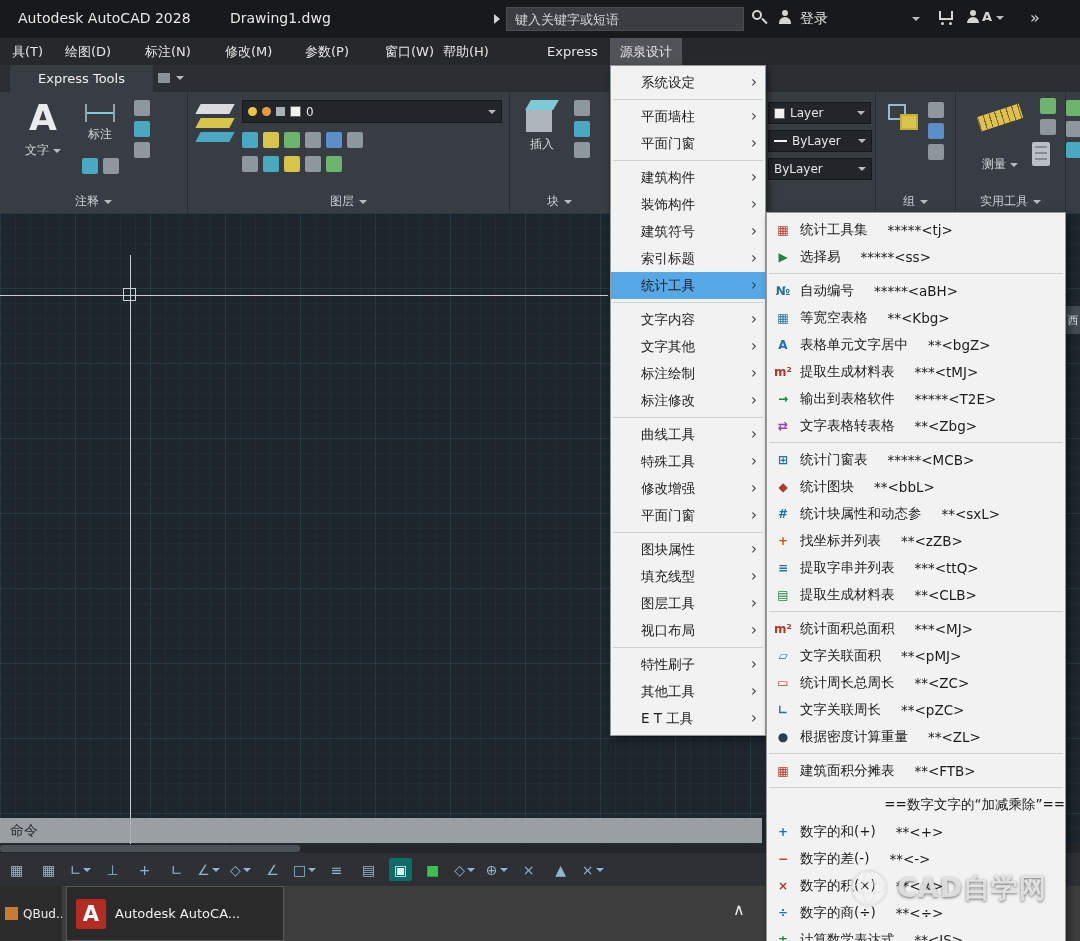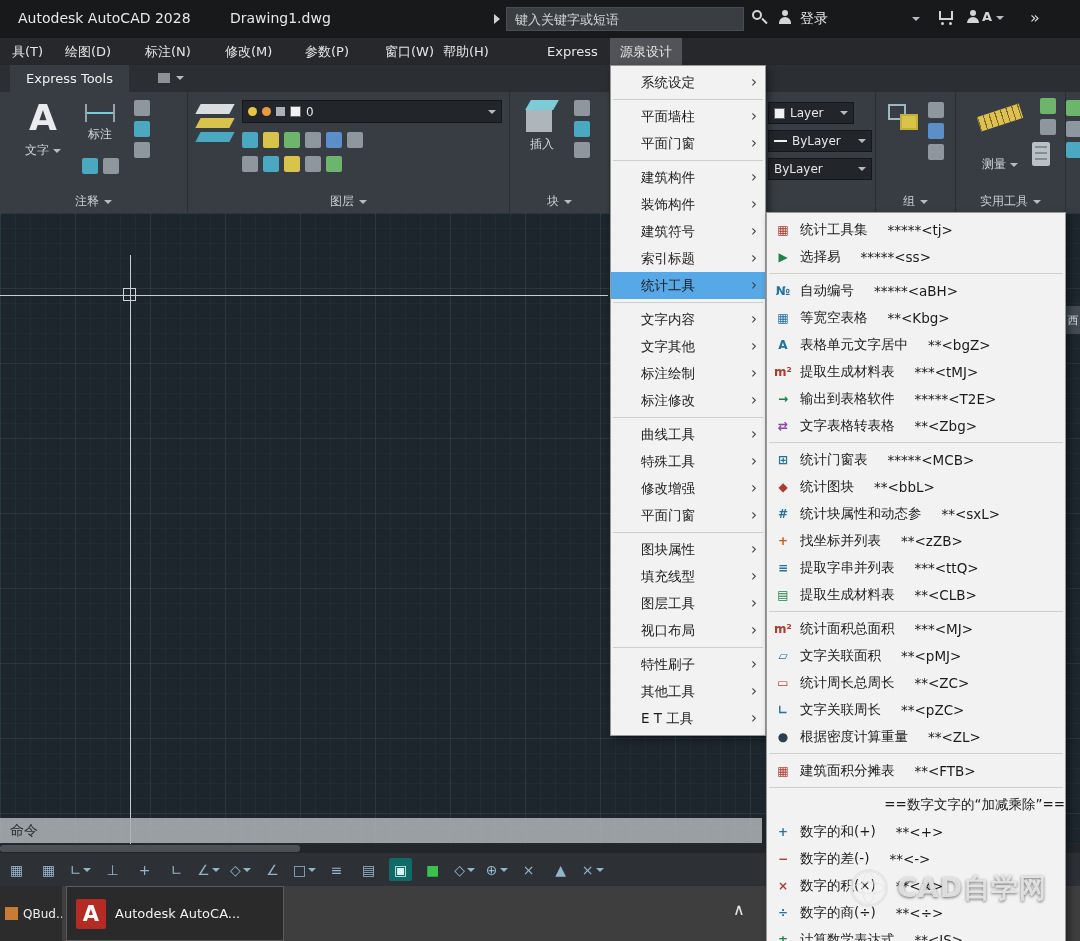--- a/index.html
+++ b/index.html
@@ -37,21 +37,21 @@
   .acct .caret { position:absolute; left:28px; top:8px; }
   .tb-more { position:absolute; left:1030px; top:8px; font-size:16px; color:#d5d5d5; }
 
   
   .menubar { position:absolute; left:0; top:38px; width:1080px; height:27px; background:#27282b; z-index:40; }
   .mb-item { position:absolute; top:0; height:27px; line-height:27px; padding:0 10px; color:#e6e6e6; font-size:13px; white-space:nowrap; }
   .mb-item.active { background:#525358; }
 
   
   .tabbar { position:absolute; left:0; top:65px; width:1080px; height:27px; background:#2b2f34; z-index:5; }
-  .tab-active { position:absolute; left:10px; top:0; height:27px; line-height:27px; padding:0 16px; background:#383d43; color:#f0f0f0; font-size:13px; }
+  .tab-active { position:absolute; left:10px; top:0; height:27px; line-height:27px; padding:0 28px; background:#383d43; color:#f0f0f0; font-size:13px; }
   .tab-tool { position:absolute; left:158px; top:8px; width:12px; height:10px; background:#8d9298; }
   .tab-caret { position:absolute; left:176px; top:11px; }
 
   
   .ribbon { position:absolute; left:0; top:92px; width:1080px; height:121px; background:#383d43; z-index:5; }
   .rpanel { position:absolute; top:0; height:121px; border-right:1px solid #2a2e33; }
   .panel-label { position:absolute; bottom:3px; left:0; width:100%; display:flex; justify-content:center; align-items:center; gap:5px; color:#c9ced3; font-size:12px; }
   .bigA { font-size:36px; font-weight:bold; color:#e9ebed; text-align:center; line-height:44px; }
   .blbl { display:flex; justify-content:center; align-items:center; gap:4px; color:#d4d8db; font-size:12px; margin-top:2px; }
   .bigbtn,.dimbtn { position:absolute; text-align:center; }
@@ -294,21 +294,21 @@
       <span class="mini m-teal"></span>
       <span class="mini m-gray"></span>
     </div>
     <div class="panel-label">
       <span>块</span>
         <span class="caret"></span>
     </div>
   </div>
 
   <div class="rpanel" style="left:766px;width:110px">
-    <div class="combo" style="left:2px;top:10px;width:86px;height:22px">
+    <div class="combo" style="left:2px;top:10px;width:103px;height:22px">
       <span class="swatch"></span>
       <span>Layer</span>
       <span class="caret mla"></span>
     </div>
     <div class="combo" style="left:2px;top:38px;width:104px;height:22px">
       <span class="lineswatch"></span>
       <span>ByLayer</span>
       <span class="caret mla"></span>
     </div>
     <div class="combo" style="left:2px;top:66px;width:104px;height:22px">

